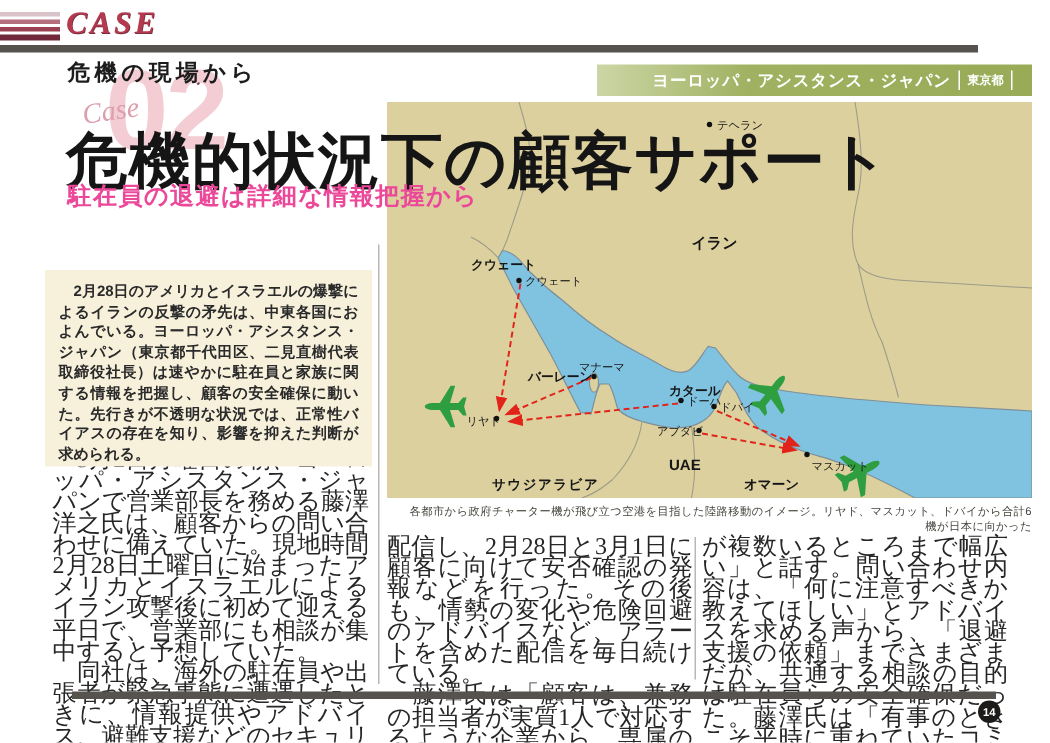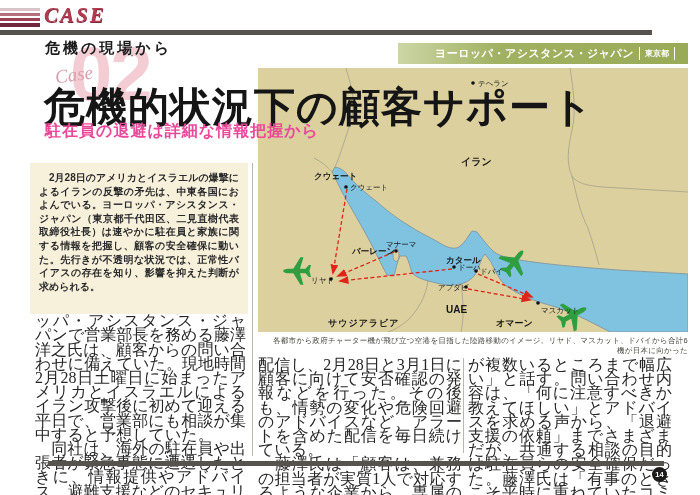--- a/index.html
+++ b/index.html
@@ -41,21 +41,21 @@
   .green-bar .vsep{width:1px;height:13px;background:#fff;margin:0 5px;}
   .green-bar .location{font-size:8px;font-weight:bold;margin-right:0;text-align:center;}
   .green-bar .pad-r{width:8px;}
 
   
   .map-wrap{left:258px;top:68px;width:430px;height:264px;z-index:3;}
   .map-caption{left:268px;top:336px;width:420px;font-size:7.5px;color:#45453d;
                text-align:right;letter-spacing:0.3px;}
 
   
-  .lead-box{left:30px;top:163px;width:200px;background:#f7f1dc;padding:8px 9px 21px 9px;
+  .lead-box{left:30px;top:180px;width:200px;background:#f7f1dc;padding:8px 9px 1px 9px;
             font-size:10px;font-weight:bold;line-height:13.6px;color:#2a2a2a;
             text-align:justify;z-index:4;}
   .section-heading{left:35px;top:281px;font-size:12.5px;font-weight:bold;color:#d4315b;
                    letter-spacing:1px;}
   .body-col{font-family:"Liberation Serif","DejaVu Serif",serif;font-size:16px;
             line-height:14.2px;color:#262626;text-align:justify;}
   .col1{left:35px;top:300px;width:211px;}
   .col2{left:258px;top:358px;width:204px;}
   .col3{left:468px;top:358px;width:204px;}
   .body-col p{margin:0;}

